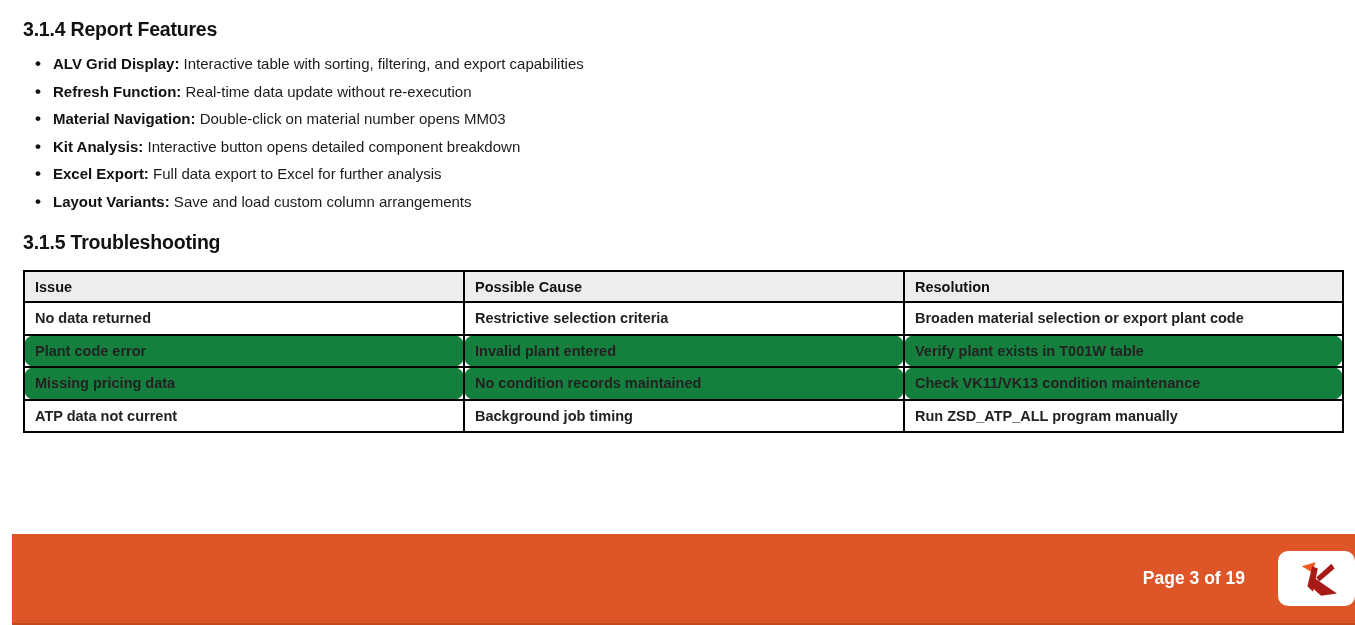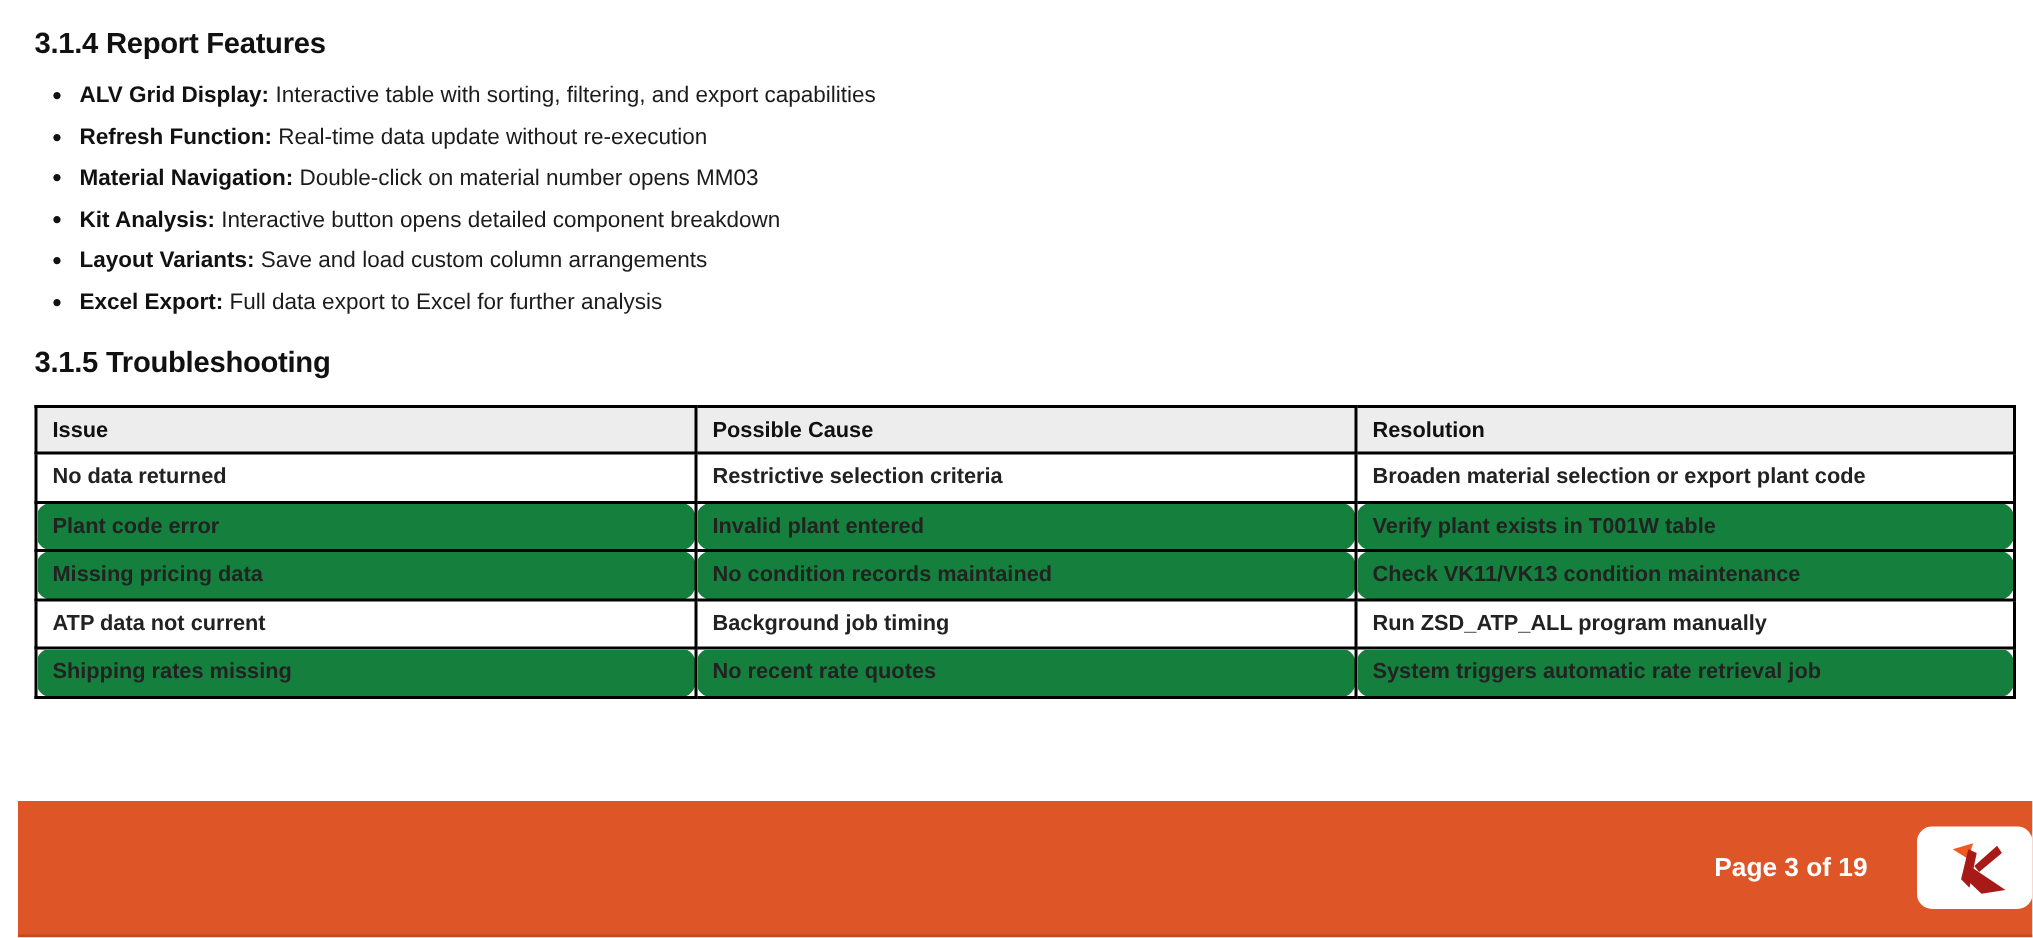--- a/index.html
+++ b/index.html
@@ -119,22 +119,22 @@
 
 <div class="page">
 
   <h1 class="h h1">3.1.4 Report Features</h1>
 
   <ul class="bullets">
     <li><span class="lbl">ALV Grid Display:</span><span> Interactive table with sorting, filtering, and export capabilities</span></li>
     <li><span class="lbl">Refresh Function:</span><span> Real-time data update without re-execution</span></li>
     <li><span class="lbl">Material Navigation:</span><span> Double-click on material number opens MM03</span></li>
     <li><span class="lbl">Kit Analysis:</span><span> Interactive button opens detailed component breakdown</span></li>
+    <li><span class="lbl">Excel Export:</span><span> Full data export to Excel for further analysis</span></li>
     <li><span class="lbl">Layout Variants:</span><span> Save and load custom column arrangements</span></li>
-    <li><span class="lbl">Excel Export:</span><span> Full data export to Excel for further analysis</span></li>
   </ul>
 
   <h2 class="h h2">3.1.5 Troubleshooting</h2>
 
   <table class="tbl">
     <colgroup>
         <col style="width:440px">
         <col style="width:440px">
         <col style="width:439px">
       </colgroup>
@@ -159,25 +159,20 @@
       <tr class="alt">
         <td>Missing pricing data</td>
         <td>No condition records maintained</td>
         <td>Check VK11/VK13 condition maintenance</td>
       </tr>
       <tr>
         <td>ATP data not current</td>
         <td>Background job timing</td>
         <td>Run ZSD_ATP_ALL program manually</td>
       </tr>
-      <tr class="alt">
-        <td>Shipping rates missing</td>
-        <td>No recent rate quotes</td>
-        <td>System triggers automatic rate retrieval job</td>
-      </tr>
     </tbody>
   </table>
 
   <footer class="footer">
     <div class="page-num">Page 3 of 19</div>
     <div class="logo-box">
       <svg viewBox="0 0 60 50" xmlns="http://www.w3.org/2000/svg">
         <polygon points="11,9 28,4 24,17" fill="#F05A22"></polygon>
         <polygon points="24,9 31,12 25,41 18,34" fill="#A81A17"></polygon>
         <polygon points="29,23 48,6 52,12 33,28" fill="#A81A17"></polygon>

